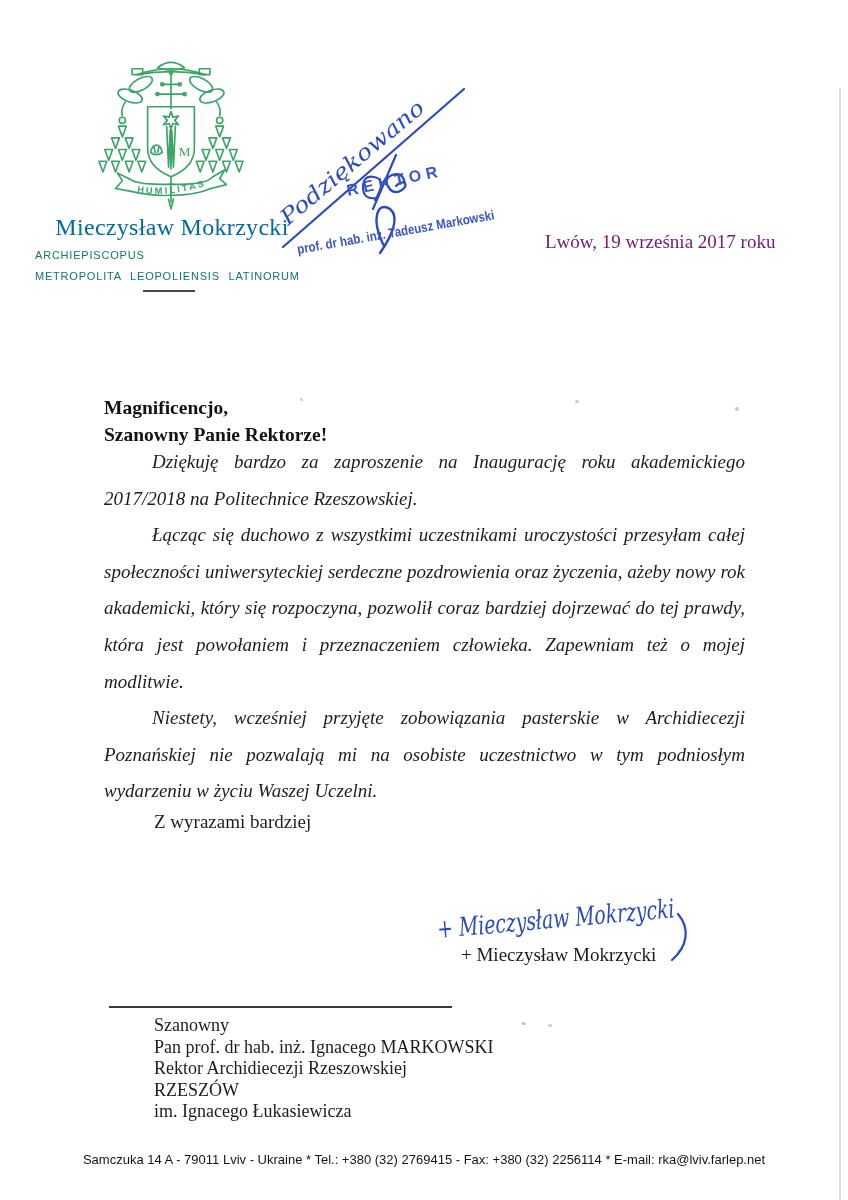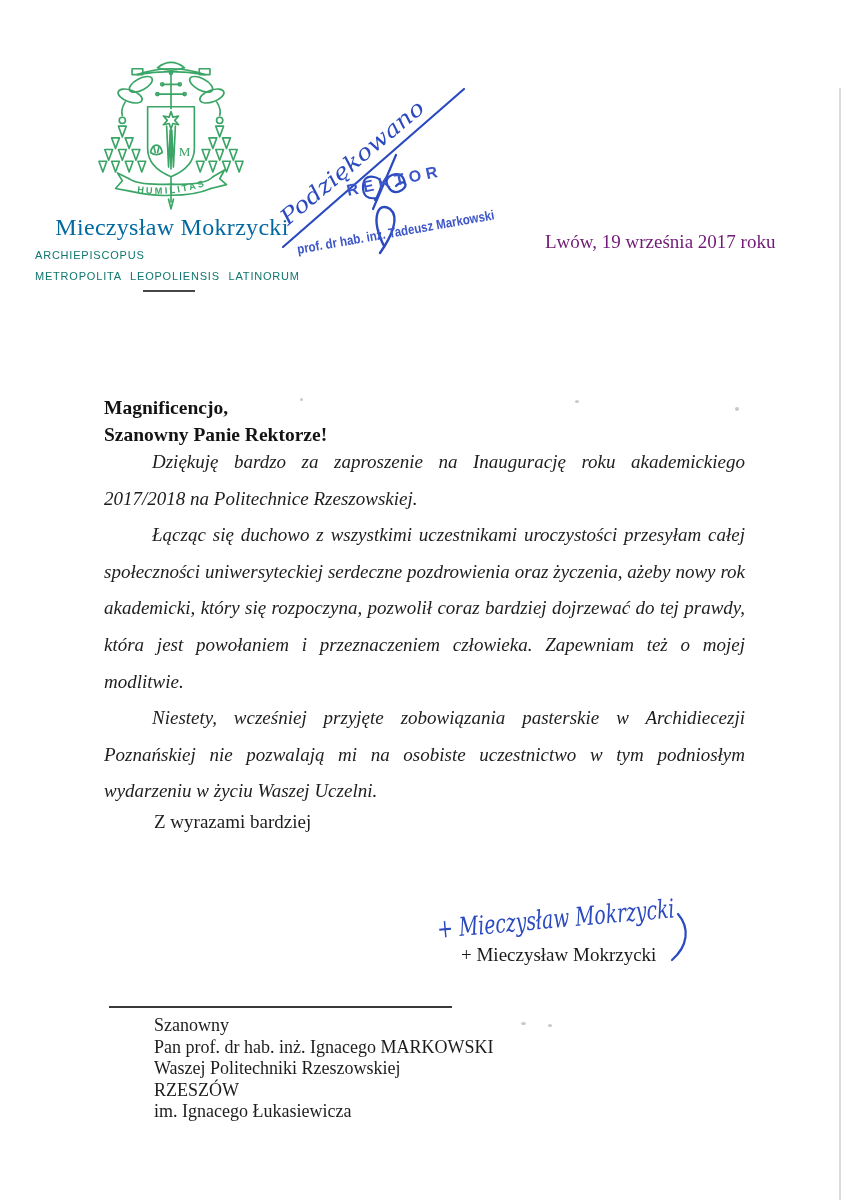--- a/index.html
+++ b/index.html
@@ -188,19 +188,20 @@
     <text class="hand" transform="translate(10 52) rotate(-5)" font-size="26" fill="#2b4abf" textLength="238" lengthAdjust="spacingAndGlyphs">+ Mieczysław Mokrzycki</text>
     <path d="M250 28 C262 42 260 60 244 74" stroke="#2b4abf" stroke-width="2.2" fill="none" stroke-linecap="round"></path>
   </svg>
 
   <div class="abs printed-sig">+ Mieczysław Mokrzycki</div>
 
   <div class="abs recip-rule"></div>
   <div class="abs recipient">
     <div>Szanowny</div>
     <div>Pan prof. dr hab. inż. Ignacego MARKOWSKI</div>
-    <div>Waszej Politechniki Rzeszowskiej</div>
+    <div>Rektor Archidiecezji Rzeszowskiej</div>
     <div>RZESZÓW</div>
     <div>im. Ignacego Łukasiewicza</div>
   </div>
 
+  <div class="abs footer">Samczuka 14 A - 79011 Lviv - Ukraine * Tel.: +380 (32) 2769415 - Fax: +380 (32) 2256114 * E-mail: rka@lviv.farlep.net</div>
 
 </div>
 
 </body></html>

